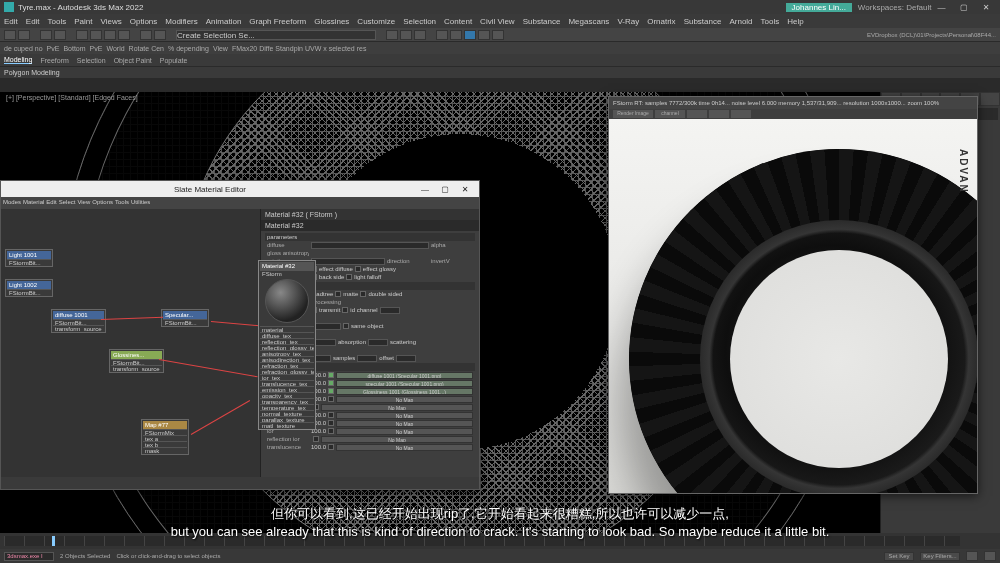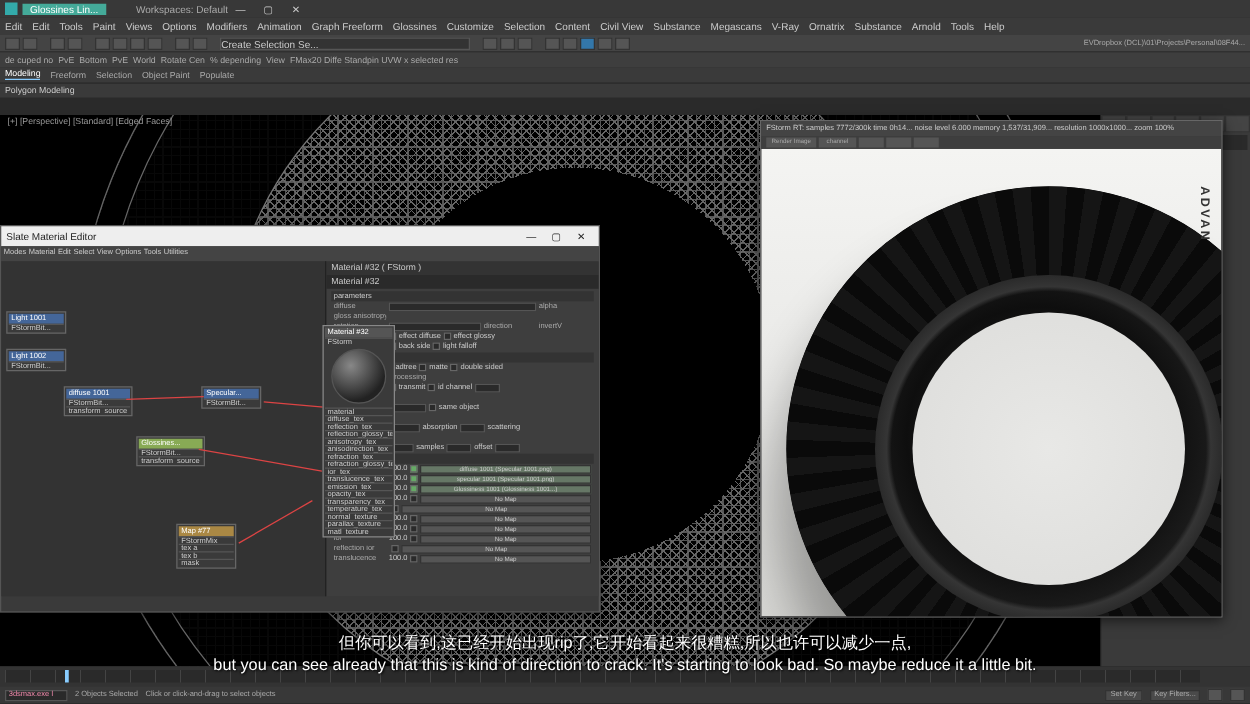--- a/index.html
+++ b/index.html
@@ -43,21 +43,21 @@
 
 
 .cmdpanel { position: absolute; top: 92px; right: 0; width: 120px; bottom: 30px; background: #3a3a3a; border-left: 1px solid #222; z-index: 5; }
 .cmdpanel .cp-tabs { height: 14px; background: #444; display: flex; }
 .cmdpanel .cp-tabs div { flex: 1; border: 1px solid #333; }
 .cmdpanel .cp-search { height: 12px; background: #2a2a2a; margin: 2px; }
 
 
 .slate { position: absolute; top: 180px; left: 0; width: 480px; height: 310px; background: #3a3a3a; border: 1px solid #555; z-index: 10; box-shadow: 0 2px 10px rgba(0,0,0,0.6); }
 .slate .dlg-title { height: 16px; background: #eee; color: #222; display: flex; align-items: center; padding: 0 4px; font-size: 8px; }
-.slate .dlg-title .dtitle { flex: 1; }
+.slate .dlg-title .dtitle { flex: 1; text-align: center; }
 .slate .dlg-title .dbtn { width: 20px; text-align: center; }
 .slate .dlg-tb { height: 12px; background: #444; display: flex; gap: 2px; padding: 2px; }
 .slate-body { display: flex; height: calc(100% - 40px); }
 
 
 .nodegraph { width: 260px; background: #333; position: relative; border-right: 1px solid #222; overflow: hidden; }
 .node { position: absolute; background: #3a3a3a; border: 1px solid #666; font-size: 6px; color: #ccc; padding: 1px; min-width: 48px; }
 .node .nhdr { background: #4a6; height: 8px; display: flex; align-items: center; padding: 0 2px; color: #fff; white-space: nowrap; overflow: hidden; }
 .node.map .nhdr { background: #a84; }
 .node.tex .nhdr { background: #469; }
@@ -106,22 +106,23 @@
 
 
 .subtitle-cn { position: absolute; bottom: 40px; left: 0; right: 0; text-align: center; color: #fff; font-size: 13px; text-shadow: 1px 1px 2px #000, -1px -1px 2px #000; z-index: 50; font-family: "Microsoft YaHei", sans-serif; }
 .subtitle-en { position: absolute; bottom: 24px; left: 0; right: 0; text-align: center; color: #fff; font-size: 13px; text-shadow: 1px 1px 2px #000, -1px -1px 2px #000; z-index: 50; }
 </style>
 </head>
 <body>
 
 <div class="titlebar">
   <div class="appicon"></div>
-  <div class="userbadge">Glossines Lin...</div>
-  <div style="margin-left:24px;color:#aaa">Workspaces: Default</div>
+  <div class="title">Tyre.max - Autodesk 3ds Max 2022</div>
+  <div class="userbadge">Johannes Lin...</div>
+  <div style="margin-left:6px;color:#aaa">Workspaces: Default</div>
   <div class="wincontrols">
     <span>—</span>
     <span>▢</span>
     <span>✕</span>
   </div>
 </div>
 
 <div class="menubar">
   <span>Edit</span>
   <span>Edit</span>

